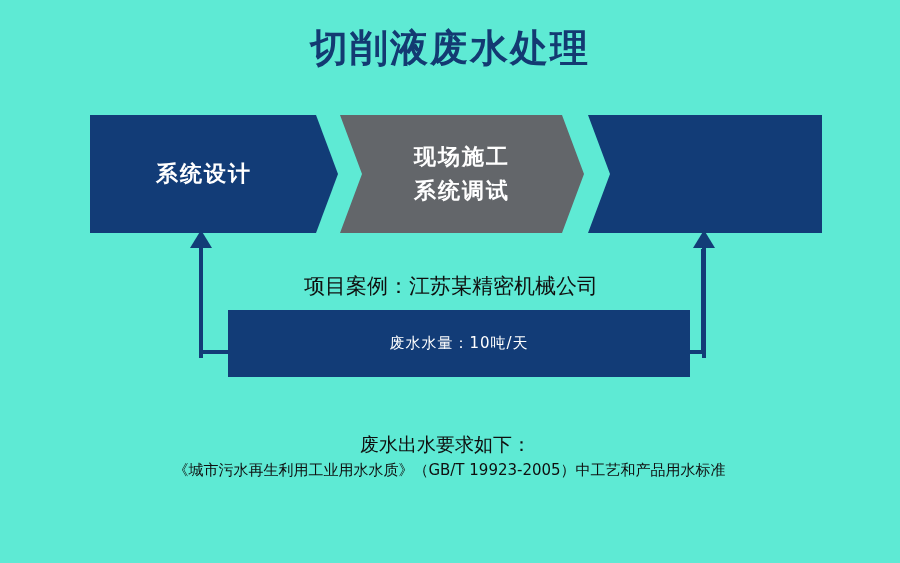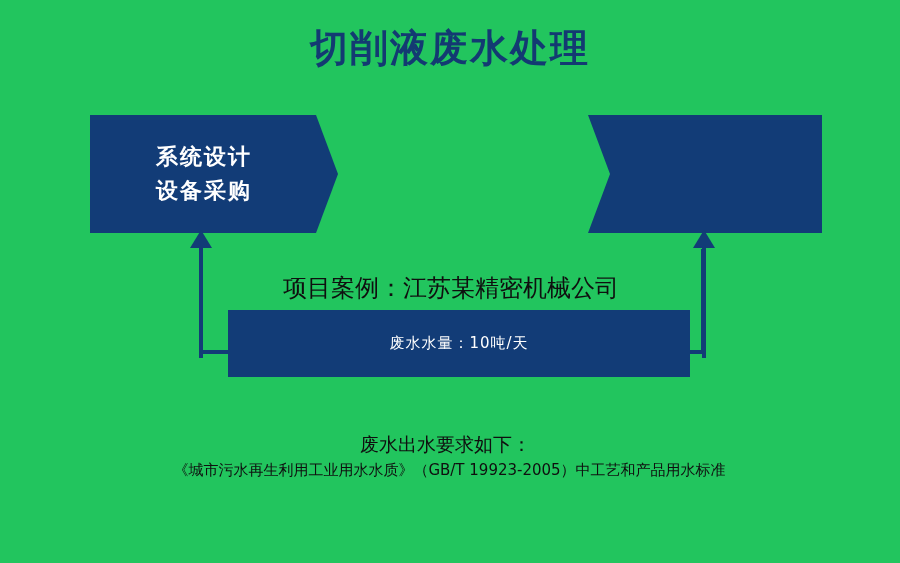--- a/index.html
+++ b/index.html
@@ -10,21 +10,21 @@
     width: 900px;
     height: 563px;
     background: #ffffff;
     font-family: "DejaVu Sans", "Liberation Sans", sans-serif;
     overflow: hidden;
   }
   #canvas {
     position: relative;
     width: 900px;
     height: 563px;
-    background: #22c55e;
+    background: #5eead4;
   }
 
   
   #page-title {
     position: absolute;
     left: 0;
     top: 26px;
     width: 900px;
     text-align: center;
     font-size: 38px;
@@ -92,21 +92,21 @@
   #feedback-arrow-left  { left: 185px; top: 228px; width: 60px; height: 130px; }
   #feedback-arrow-right { left: 660px; top: 228px; width: 60px; height: 130px; }
 
   
   #case-title {
     position: absolute;
     left: 210px;
     top: 272px;
     width: 482px;
     text-align: center;
-    font-size: 24px;
+    font-size: 21px;
     color: #0f0f0f;
     white-space: nowrap;
   }
   #case-volume-band {
     position: absolute;
     left: 228px;
     top: 310px;
     width: 462px;
     height: 67px;
     background: #123c77;
@@ -145,24 +145,29 @@
 </head>
 <body>
 
 <div id="canvas">
 
   <div id="page-title">切削液废水处理</div>
 
   <div class="chevron" id="chevron-step-1">
     <div>
       <span class="chev-line">系统设计</span>
-      <span class="chev-line">设备采购</span>
     </div>
   </div>
 
+  <div class="chevron" id="chevron-step-2">
+    <div>
+      <span class="chev-line">现场施工</span>
+      <span class="chev-line">系统调试</span>
+    </div>
+  </div>
 
   <div class="chevron" id="chevron-step-3">
     <div>
     </div>
   </div>
 
   <div class="bracket-arm" id="bracket-arm-left"></div>
   <div class="bracket-arm" id="bracket-arm-right"></div>
 
   <svg class="feedback-arrow" id="feedback-arrow-left" viewBox="0 0 60 130">

